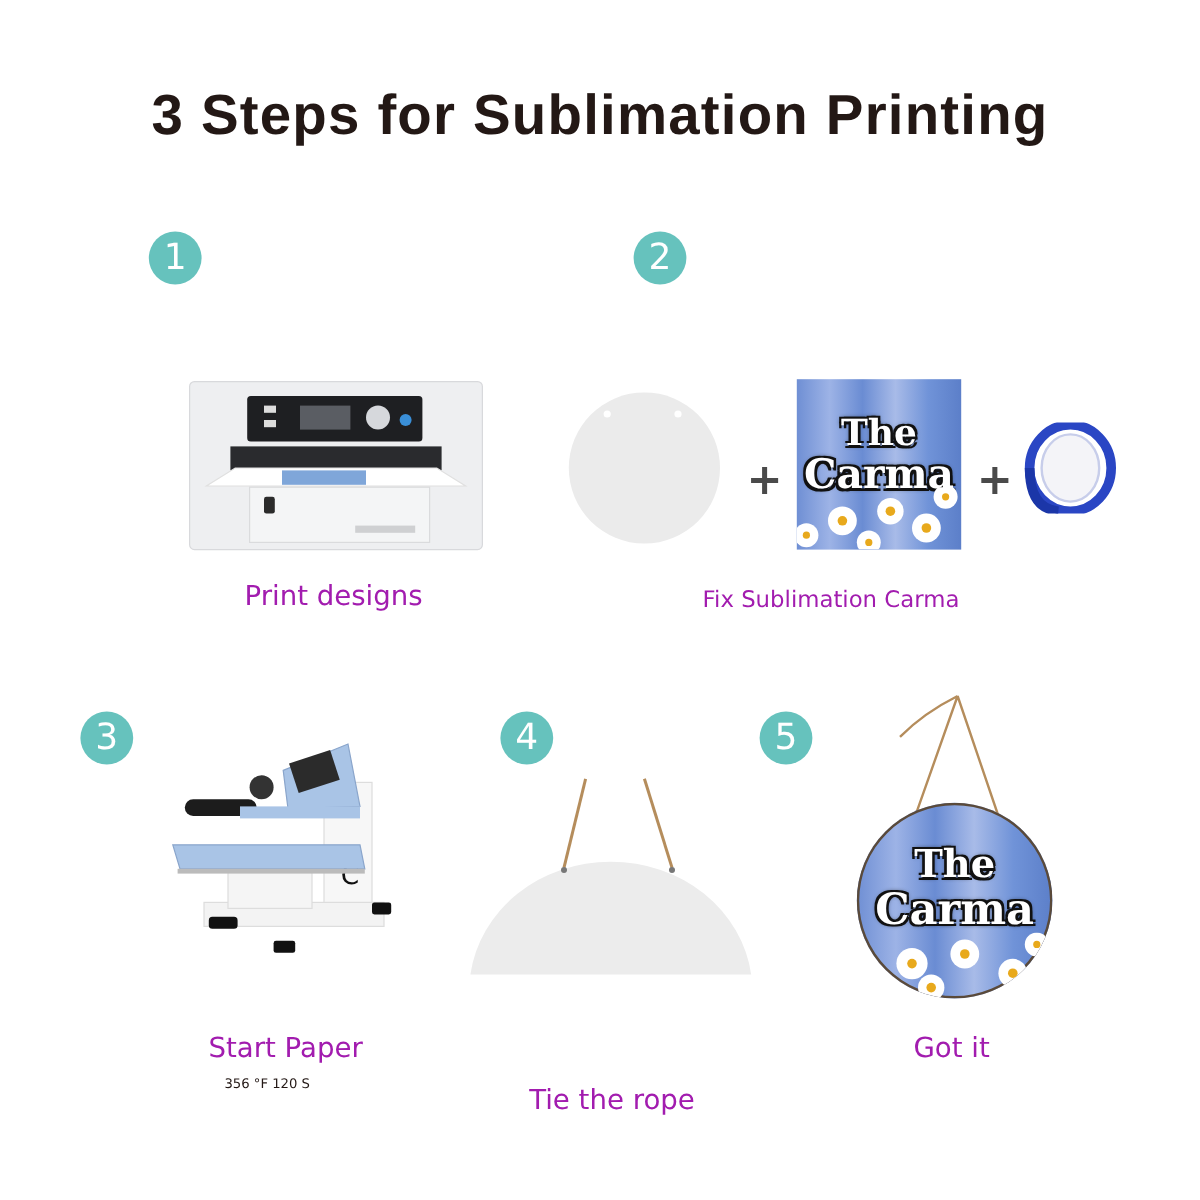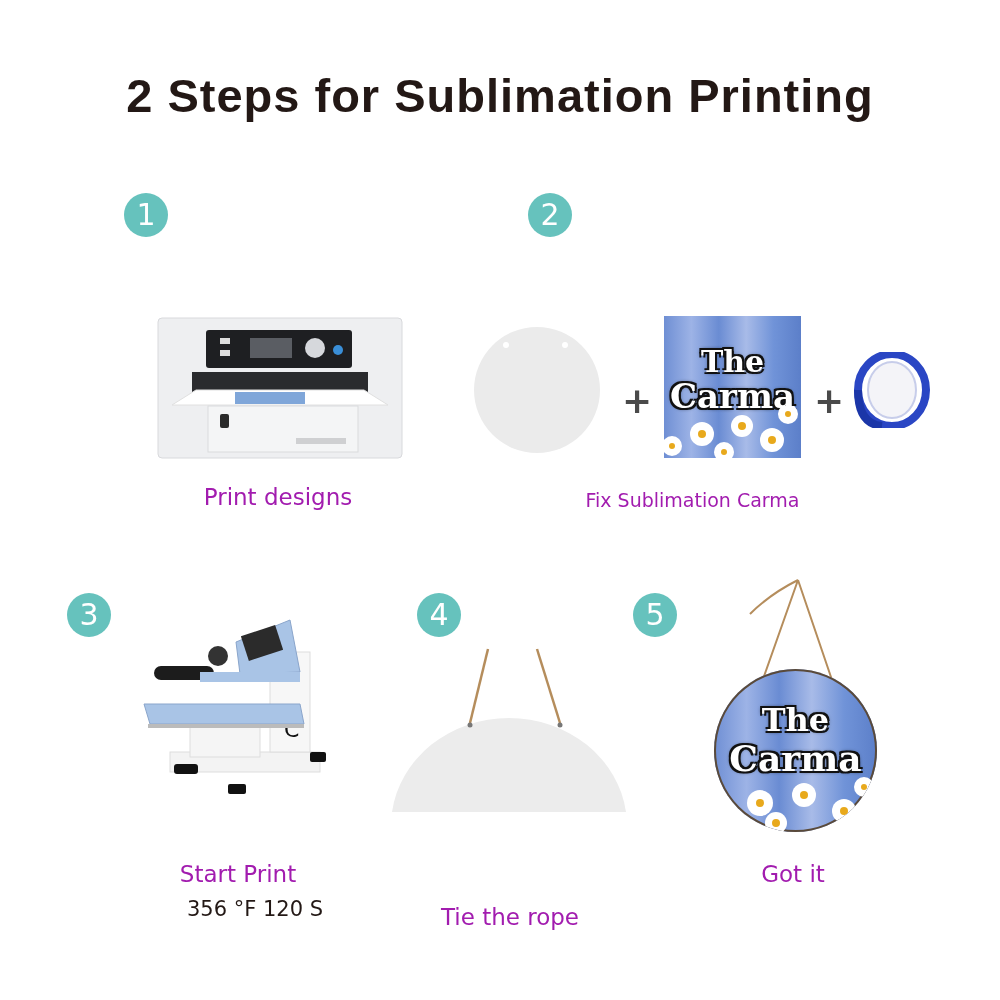--- a/index.html
+++ b/index.html
@@ -6,31 +6,31 @@
   body { width:1000px; height:1000px; position:relative; overflow:hidden;
          font-family:"Liberation Sans", "DejaVu Sans", sans-serif; color:#231815; }
   .title { position:absolute; left:0; top:68px; width:1000px; text-align:center;
            font-size:47px; font-weight:bold; letter-spacing:1px; color:#231815; }
   .badge { position:absolute; width:44px; height:44px; border-radius:50%;
            background:#66c2bd; color:#fff; font-size:30px; line-height:44px;
            text-align:center; font-family:"DejaVu Sans", sans-serif; }
   .label { position:absolute; text-align:center; font-size:23px; color:#a21caf;
            font-family:"DejaVu Sans", sans-serif; }
   .label.small { font-size:19px; }
-  .sub { position:absolute; font-size:21px; color:#231815; font-family:"DejaVu Sans", sans-serif; }
+  .sub { position:absolute; font-size:11px; color:#231815; font-family:"DejaVu Sans", sans-serif; }
   .abs { position:absolute; }
   .plus { position:absolute; font-size:36px; font-weight:bold; color:#4a4a4a; font-family:"DejaVu Sans", sans-serif; }
   .carma-text { position:absolute; width:100%; text-align:center; color:#fff;
            font-family:"DejaVu Serif", serif; font-weight:bold;
            text-shadow: -2px -2px 0 #111, 2px -2px 0 #111, -2px 2px 0 #111, 2px 2px 0 #111, 0 0 4px #000; }
 </style>
 </head>
 <body>
 
-<div class="title">2 Steps for Sublimation Printing</div>
+<div class="title">3 Steps for Sublimation Printing</div>
 
 <div class="badge" style="left:124px;top:193px;">1</div>
 <svg class="abs" style="left:150px;top:310px;" width="260" height="150">
   <rect x="8" y="8" width="244" height="140" rx="4" fill="#eeeff1" stroke="#d8d9dc"></rect>
   <rect x="56" y="20" width="146" height="38" rx="3" fill="#1e1f22"></rect>
   <rect x="100" y="28" width="42" height="20" fill="#5a5d63"></rect>
   <circle cx="165" cy="38" r="10" fill="#d6d8dc"></circle>
   <circle cx="188" cy="40" r="5" fill="#3a8fd8"></circle>
   <rect x="70" y="28" width="10" height="6" fill="#ddd"></rect>
     <rect x="70" y="40" width="10" height="6" fill="#ddd"></rect>
@@ -90,21 +90,21 @@
   <rect x="8" y="112" width="156" height="4" fill="#bbb"></rect>
   <polygon points="96,30 150,8 160,60 100,62" fill="#a9c4e6" stroke="#8aa5cb"></polygon>
   <rect x="104" y="18" width="36" height="26" fill="#2b2b2b" transform="rotate(-18 122 31)"></rect>
   <rect x="14" y="54" width="60" height="14" rx="7" fill="#1c1c1c"></rect>
   <rect x="60" y="60" width="100" height="10" fill="#a9c4e6"></rect>
   <circle cx="78" cy="44" r="10" fill="#333"></circle>
   <rect x="34" y="152" width="24" height="10" rx="3" fill="#111"></rect>
   <rect x="88" y="172" width="18" height="10" rx="2" fill="#111"></rect>
   <rect x="170" y="140" width="16" height="10" rx="2" fill="#111"></rect>
 </svg>
-<div class="label" style="left:138px;top:861px;width:200px;">Start Print</div>
+<div class="label" style="left:138px;top:861px;width:200px;">Start Paper</div>
 <div class="sub" style="left:187px;top:897px;">356 °F 120 S</div>
 
 <div class="badge" style="left:417px;top:593px;">4</div>
 <svg class="abs" style="left:390px;top:645px;" width="240" height="170">
   <path d="M2 167 A118 108 0 0 1 236 167 Z" fill="#ececec"></path>
   <line x1="98" y1="4" x2="80" y2="78" stroke="#b58d5c" stroke-width="2.5"></line>
   <line x1="147" y1="4" x2="170" y2="78" stroke="#b58d5c" stroke-width="2.5"></line>
   <circle cx="80" cy="80" r="2.5" fill="#777"></circle>
     <circle cx="170" cy="80" r="2.5" fill="#777"></circle>
 </svg>

